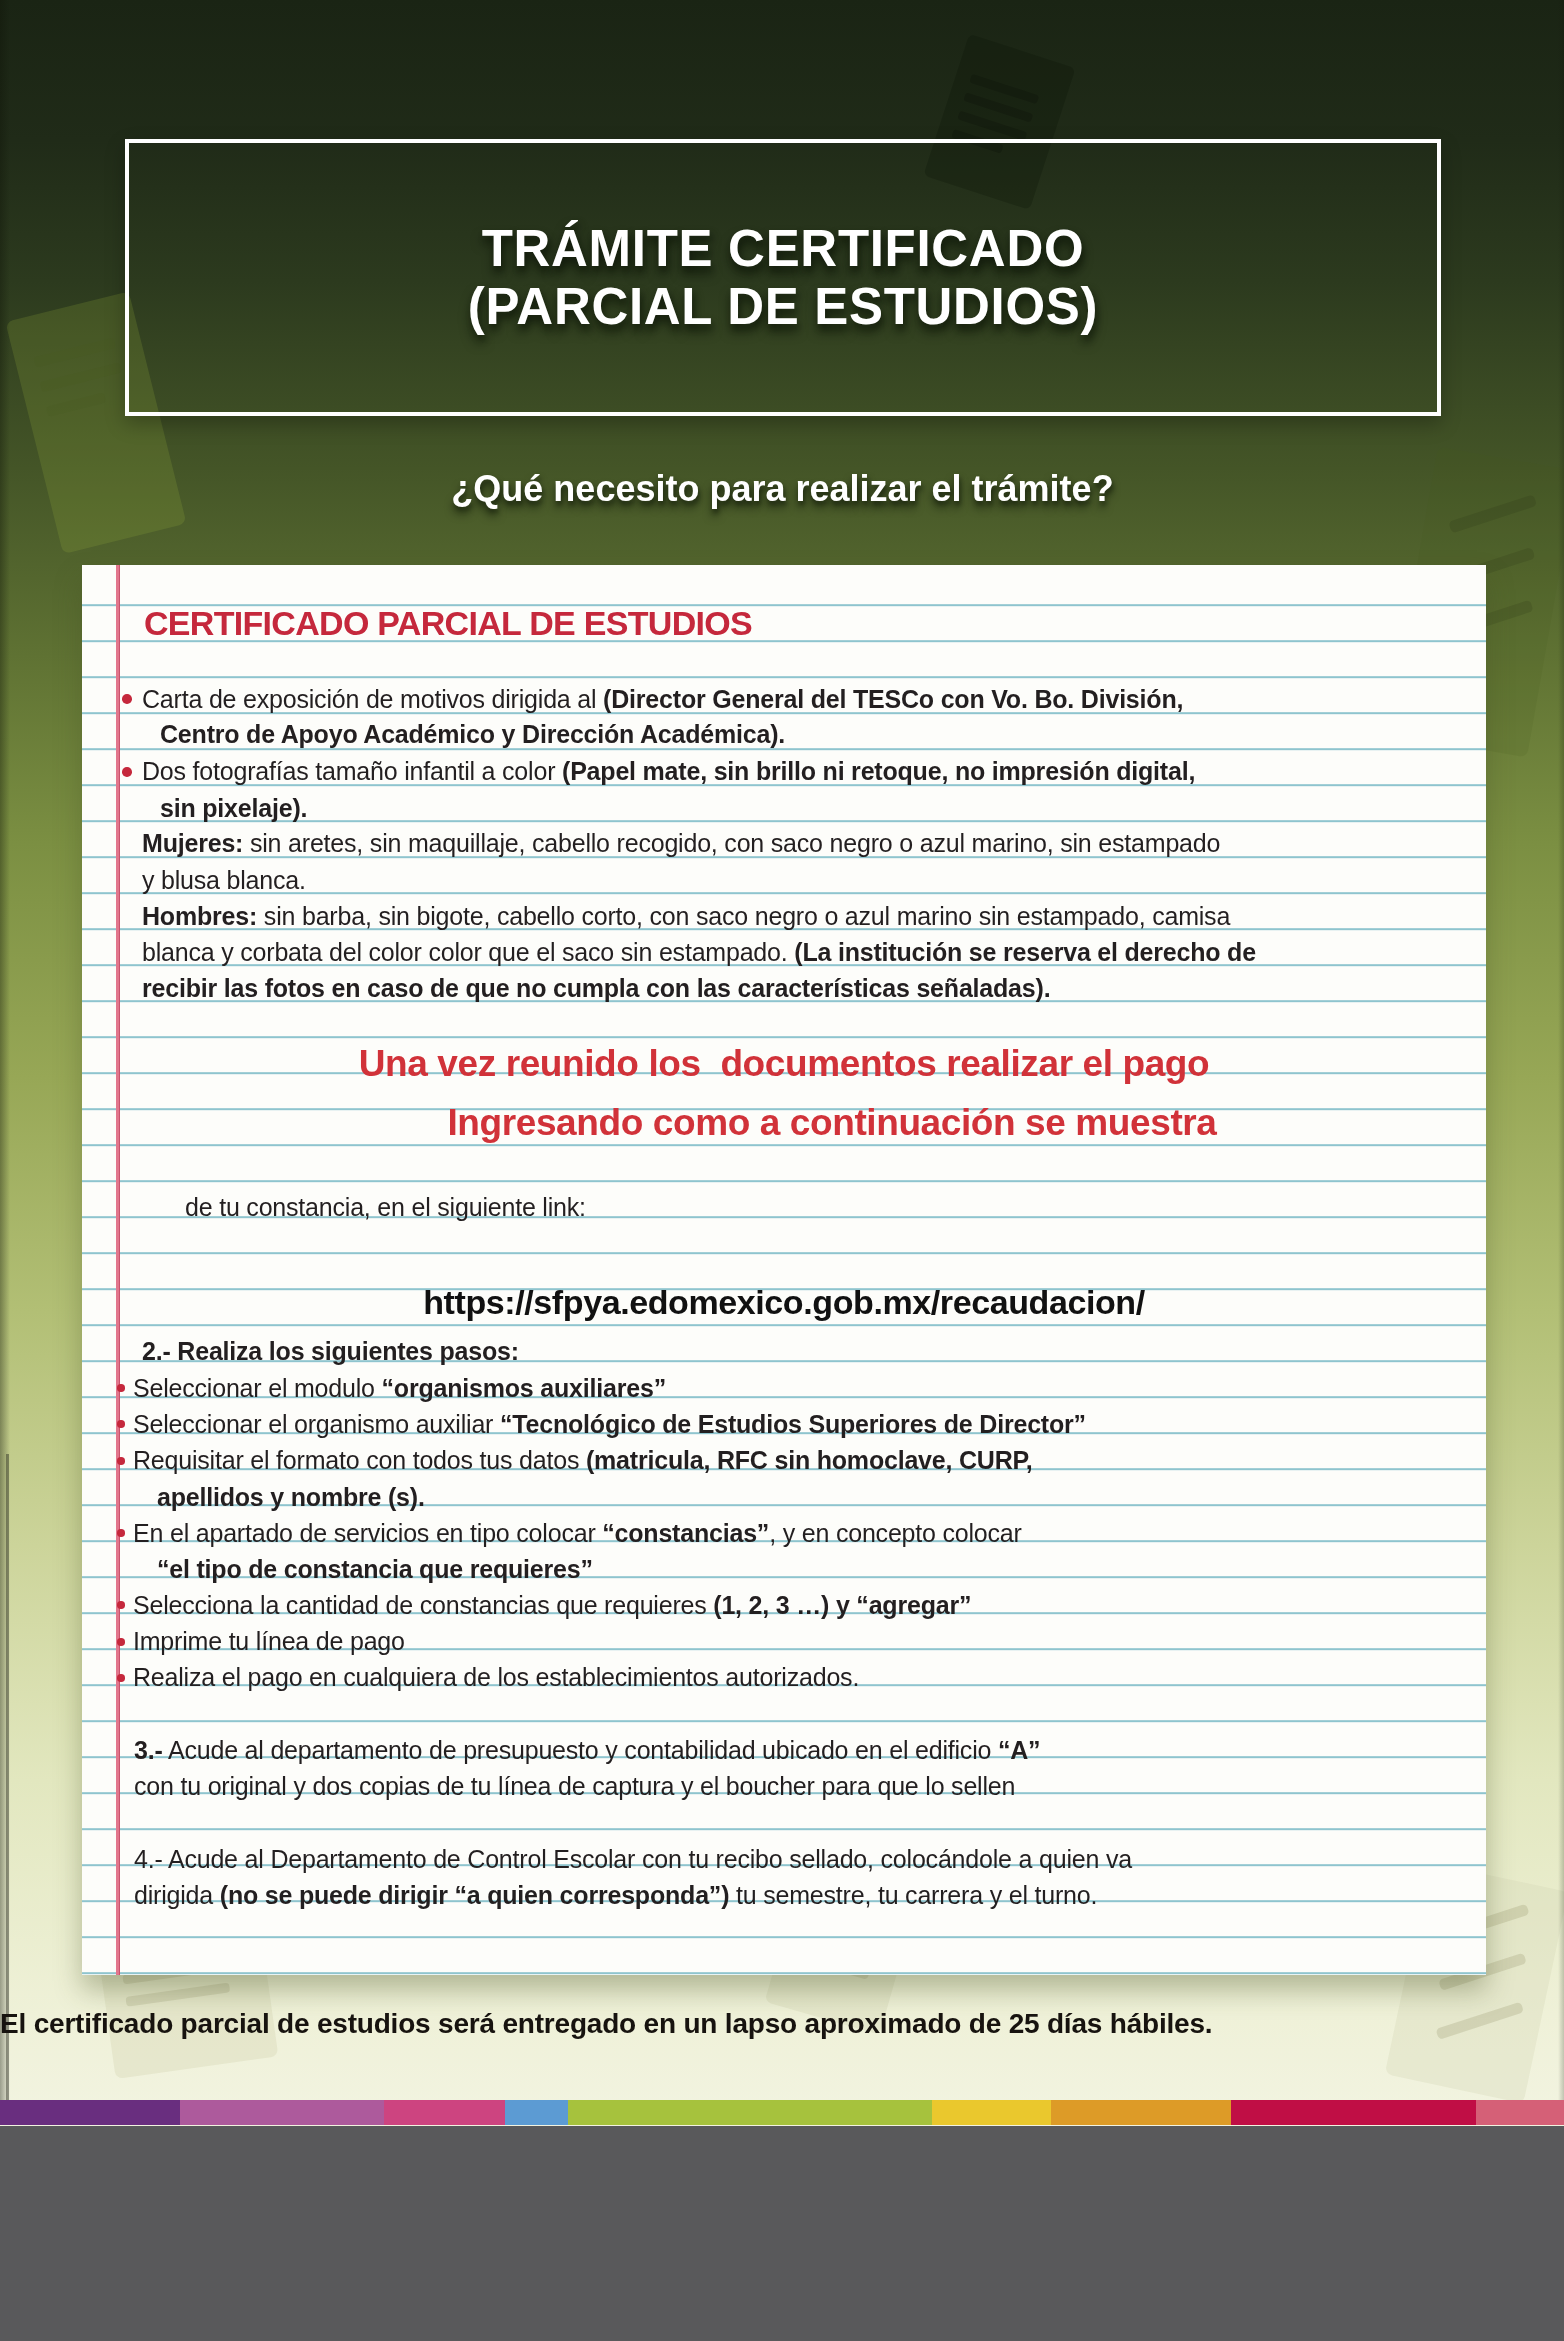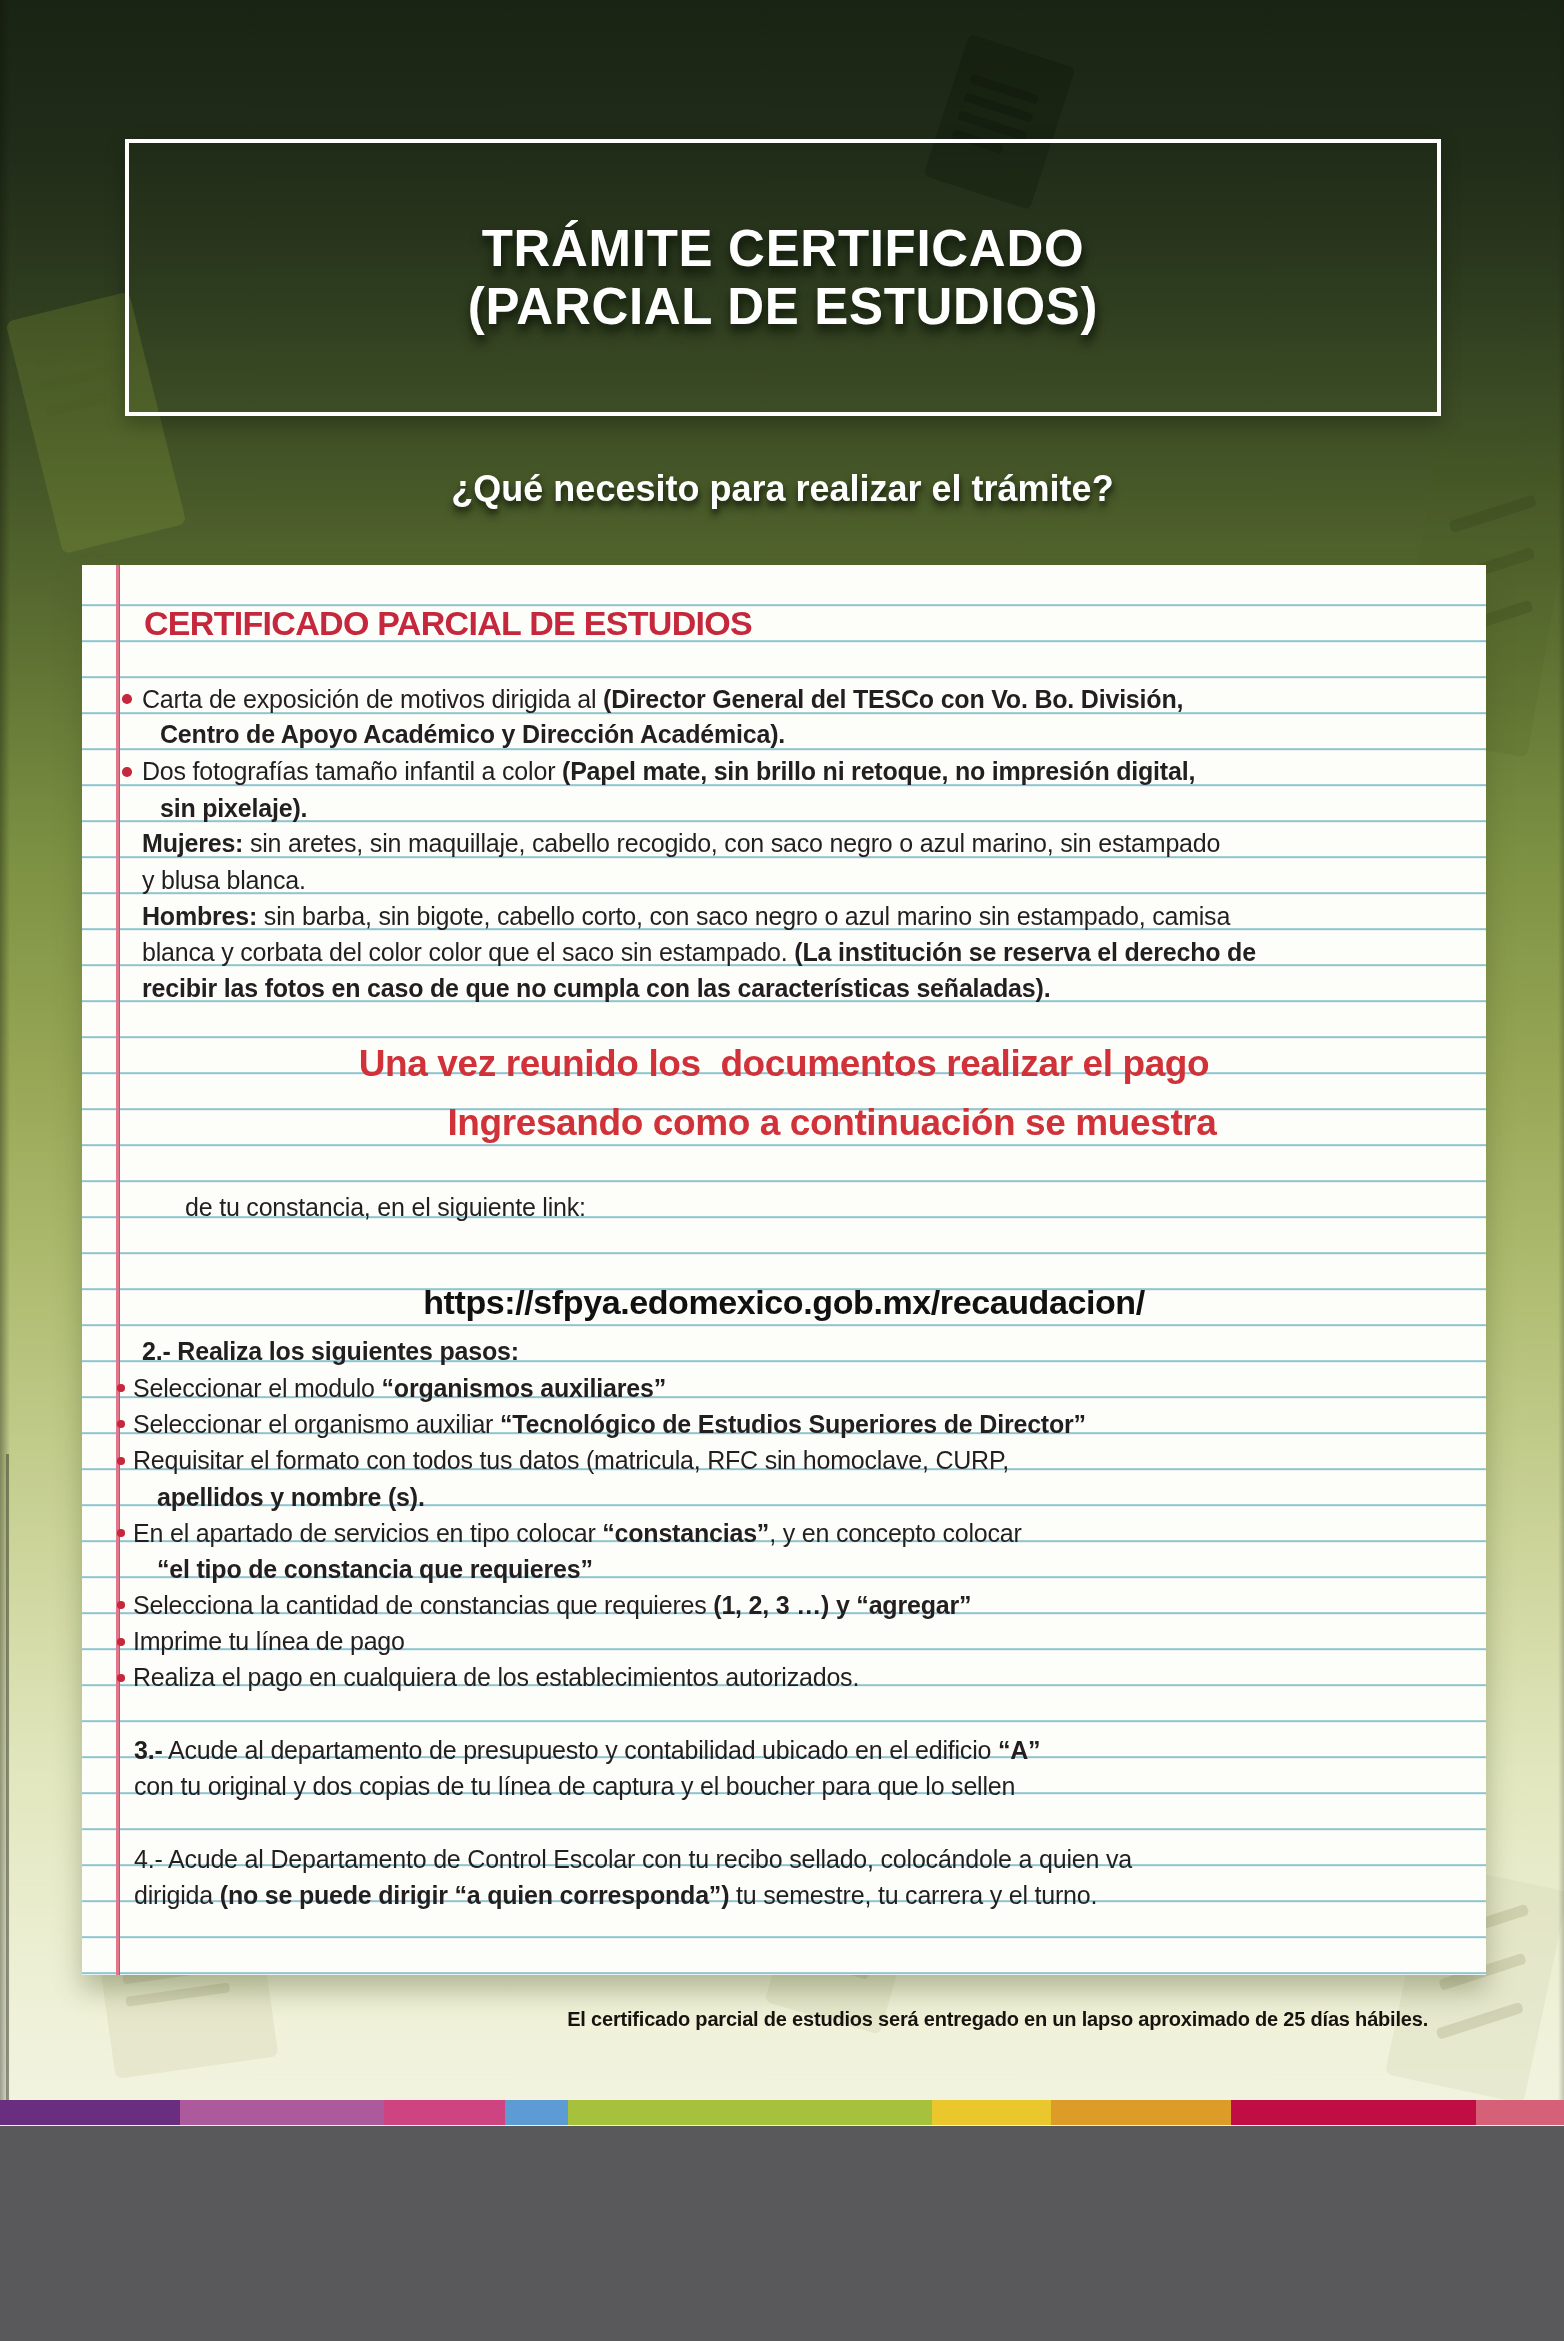--- a/index.html
+++ b/index.html
@@ -37,22 +37,22 @@
   .ph{position:absolute;font-weight:bold;font-size:34px;letter-spacing:-0.7px;color:#c5283c;white-space:pre;}
   .pl{position:absolute;font-size:25px;letter-spacing:-0.2px;color:#231f20;white-space:pre;}
   .pl span{white-space:pre;}
   .banner-line{position:absolute;left:82px;width:1404px;text-align:center;
     color:#d13239;font-weight:bold;font-size:37px;letter-spacing:-0.4px;white-space:pre;}
   .url-line{position:absolute;left:82px;width:1404px;text-align:center;
     color:#111;font-weight:bold;font-size:34px;letter-spacing:-0.4px;}
   .url-line a{color:#111;text-decoration:none;}
   .dotL{position:absolute;width:9.7px;height:9.7px;border-radius:50%;background:#c5283c;}
   .dotS{position:absolute;width:7.5px;height:7.5px;border-radius:50%;background:#c5283c;}
-  .notice{position:absolute;left:0;top:2008px;width:1428px;text-align:right;
-    color:#17130f;font-weight:bold;font-size:20px;letter-spacing:-0.2px;}
+  .notice{position:absolute;left:0;top:2008px;width:1428px;text-align:left;
+    color:#17130f;font-weight:bold;font-size:28px;letter-spacing:-0.2px;}
   
   .stripe{position:absolute;left:0;top:2100px;width:1565px;height:25px;display:flex;}
   .stripe div{height:25px;}
   
   .footer{position:absolute;left:0;top:2126px;width:1565px;height:216px;background:#59595b;}
 </style>
 </head>
 <body>
 
 <div class="page">
@@ -128,21 +128,21 @@
   <div class="pl" style="left:142px;top:1337px;"><span style="font-weight: bold;">2.- Realiza los siguientes pasos:</span></div>
   <span class="dotS" style="left:117px;top:1384px;"></span>
   <span class="dotS" style="left:117px;top:1420px;"></span>
   <span class="dotS" style="left:117px;top:1457px;"></span>
   <span class="dotS" style="left:117px;top:1529px;"></span>
   <span class="dotS" style="left:117px;top:1601px;"></span>
   <span class="dotS" style="left:117px;top:1638px;"></span>
   <span class="dotS" style="left:117px;top:1674px;"></span>
   <div class="pl" style="left:133px;top:1374px;"><span>Seleccionar el modulo </span><span style="font-weight: bold;">“organismos auxiliares”</span></div>
   <div class="pl" style="left:133px;top:1410px;"><span>Seleccionar el organismo auxiliar </span><span style="font-weight: bold;">“Tecnológico de Estudios Superiores de Director”</span></div>
-  <div class="pl" style="left:133px;top:1446px;"><span>Requisitar el formato con todos tus datos </span><span style="font-weight: normal;">(matricula, RFC sin homoclave, CURP,</span></div>
+  <div class="pl" style="left:133px;top:1446px;"><span>Requisitar el formato con todos tus datos </span><span style="font-weight: bold;">(matricula, RFC sin homoclave, CURP,</span></div>
   <div class="pl" style="left:157px;top:1483px;"><span style="font-weight: bold;">apellidos y nombre (s).</span></div>
   <div class="pl" style="left:133px;top:1519px;"><span>En el apartado de servicios en tipo colocar </span><span style="font-weight: bold;">“constancias”</span><span>, y en concepto colocar</span></div>
   <div class="pl" style="left:157px;top:1555px;"><span style="font-weight: bold;">“el tipo de constancia que requieres”</span></div>
   <div class="pl" style="left:133px;top:1591px;"><span>Selecciona la cantidad de constancias que requieres </span><span style="font-weight: bold;">(1, 2, 3 …) y “agregar”</span></div>
   <div class="pl" style="left:133px;top:1627px;"><span>Imprime tu línea de pago</span></div>
   <div class="pl" style="left:133px;top:1663px;"><span>Realiza el pago en cualquiera de los establecimientos autorizados.</span></div>
 
   <div class="pl" style="left:134px;top:1736px;"><span style="font-weight: bold;">3.-</span><span> Acude al departamento de presupuesto y contabilidad ubicado en el edificio </span><span style="font-weight: bold;">“A”</span></div>
   <div class="pl" style="left:134px;top:1772px;"><span>con tu original y dos copias de tu línea de captura y el boucher para que lo sellen</span></div>
   <div class="pl" style="left:134px;top:1845px;"><span>4.- Acude al Departamento de Control Escolar con tu recibo sellado, colocándole a quien va</span></div>

